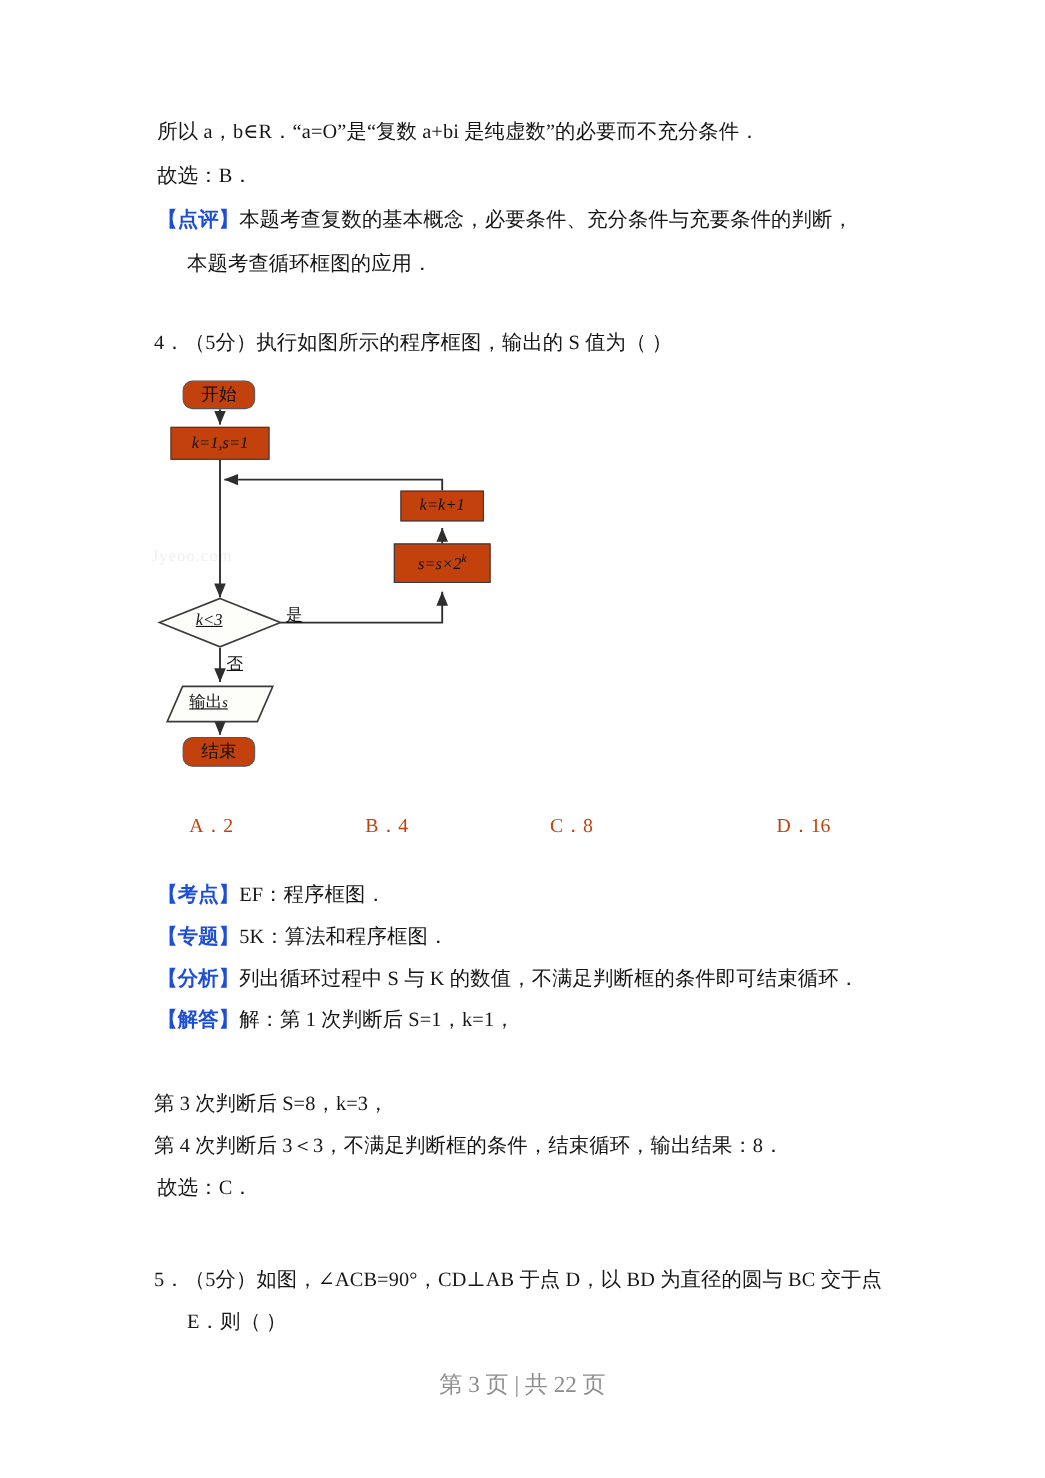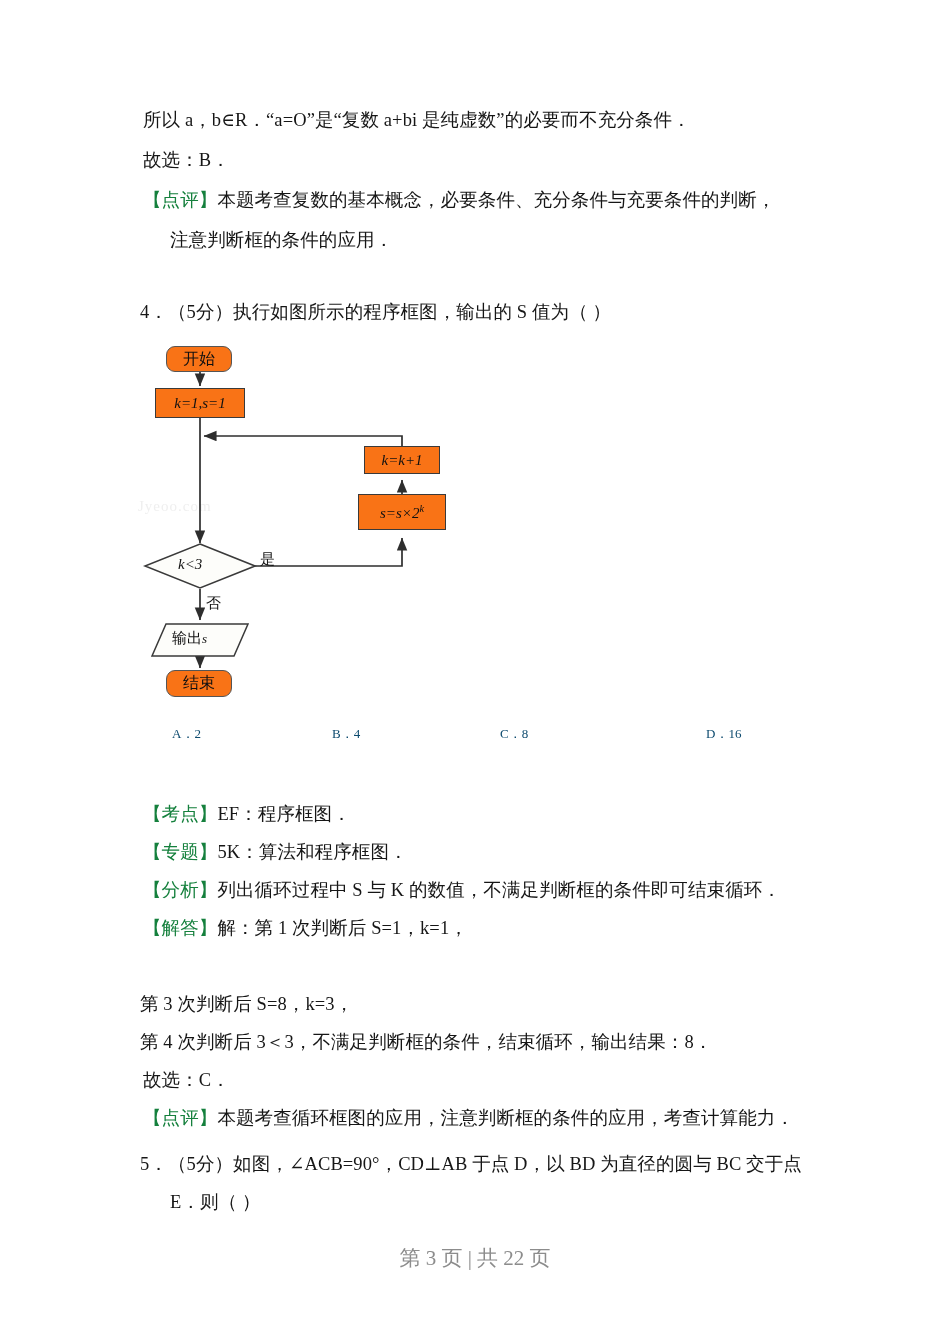--- a/index.html
+++ b/index.html
@@ -25,48 +25,48 @@
   
   .line {
     position: absolute;
     font-size: 18.5px;
     line-height: 24px;
     white-space: nowrap;
     letter-spacing: 0.1px;
     color: #161616;
   }
   .tag {
-    color: #15803d;
-    font-weight: normal;
+    color: #1d4ed8;
+    font-weight: bold;
   }
   .ind0 { left: 143px; }
   .ind1 { left: 170px; }
 
   
   .opt {
     position: absolute;
-    top: 722px;
-    font-size: 13px;
+    top: 738px;
+    font-size: 18px;
     line-height: 24px;
     white-space: nowrap;
-    color: #0c4a6e;
+    color: #c2410c;
   }
 
   
   #flowchart {
     position: absolute;
     left: 130px;
     top: 330px;
     width: 300px;
     height: 380px;
   }
   .fc-node {
     position: absolute;
     box-sizing: border-box;
-    background: #f97316;
+    background: #c2410c;
     display: flex;
     align-items: center;
     justify-content: center;
     font-size: 15px;
     color: #111;
     white-space: nowrap;
   }
   .fc-term {
     border: 1.4px solid #555;
     border-radius: 9px;
@@ -77,20 +77,21 @@
     border: 1.4px solid #3a3a3a;
     font-family: "Liberation Serif", serif;
   }
   .fc-rect i, .fc-term i { font-style: italic; }
   .fc-label {
     position: absolute;
     font-size: 15px;
     color: #111;
     font-family: "Liberation Serif", serif;
     white-space: nowrap;
+    text-decoration: underline;
   }
   .wm {
     position: absolute;
     font-family: "Liberation Serif", serif;
     font-size: 15px;
     color: #efefef;
     letter-spacing: 1px;
     user-select: none;
   }
   
@@ -108,21 +109,21 @@
 </style>
 </head>
 <body>
 
 <div class="page">
 
   <div class="line ind0" style="top:108px;">所以 a，b∈R．“a=O”是“复数 a+bi 是纯虚数”的必要而不充分条件．</div>
   <div class="line ind0" style="top:148px;">故选：B．</div>
 
   <div class="line ind0" style="top:188px;"><span class="tag">【点评】</span><span>本题考查复数的基本概念，必要条件、充分条件与充要条件的判断，</span></div>
-  <div class="line ind1" style="top:228px;">注意判断框的条件的应用．</div>
+  <div class="line ind1" style="top:228px;">本题考查循环框图的应用．</div>
 
   <div class="line" style="left:140px; top:300px;">4．（5分）执行如图所示的程序框图，输出的 S 值为（      ）</div>
 
   <div id="flowchart">
 
     <div class="wm" style="left:8px; top:168px;">Jyeoo.com</div>
 
     <svg width="300" height="380" style="position:absolute; left:0; top:0;">
       <defs>
         <marker id="ah" markerWidth="9" markerHeight="9" refX="7.4" refY="3.1" orient="auto">
@@ -183,20 +184,19 @@
   <div class="line ind0" style="top:840px;"><span class="tag">【专题】</span><span>5K：算法和程序框图．</span></div>
 
   <div class="line ind0" style="top:878px;"><span class="tag">【分析】</span><span>列出循环过程中 S 与 K 的数值，不满足判断框的条件即可结束循环．</span></div>
 
   <div class="line ind0" style="top:916px;"><span class="tag">【解答】</span><span>解：第 1 次判断后 S=1，k=1，</span></div>
 
   <div class="line" style="left:140px; top:992px;">第 3 次判断后 S=8，k=3，</div>
   <div class="line" style="left:140px; top:1030px;">第 4 次判断后 3＜3，不满足判断框的条件，结束循环，输出结果：8．</div>
   <div class="line ind0" style="top:1068px;">故选：C．</div>
 
-  <div class="line ind0" style="top:1106px;"><span class="tag">【点评】</span><span>本题考查循环框图的应用，注意判断框的条件的应用，考查计算能力．</span></div>
 
   <div class="line" style="left:140px; top:1152px;text-align:center;">5．（5分）如图，∠ACB=90°，CD⊥AB 于点 D，以 BD 为直径的圆与 BC 交于点</div>
   <div class="line ind1" style="top:1190px;">E．则（      ）</div>
 
   <div id="footer">第 3 页 | 共 22 页</div>
 
 </div>
 
 </body></html>

